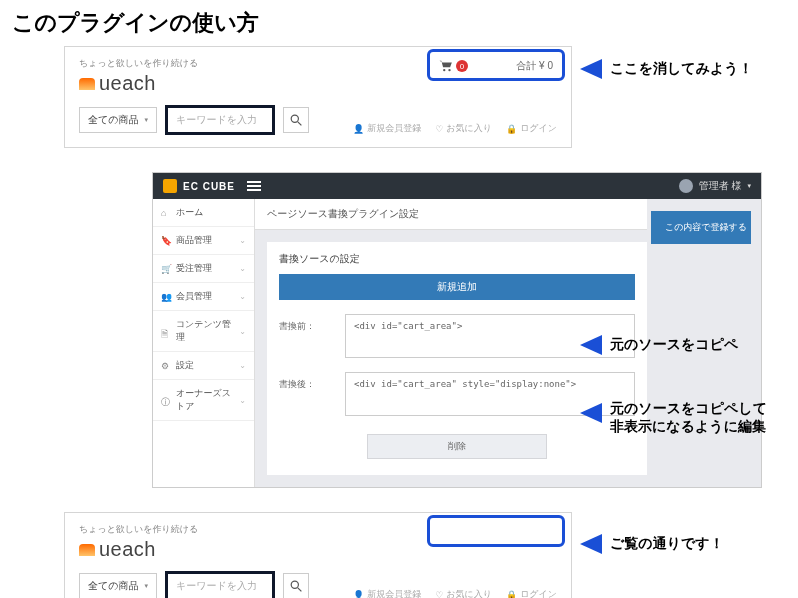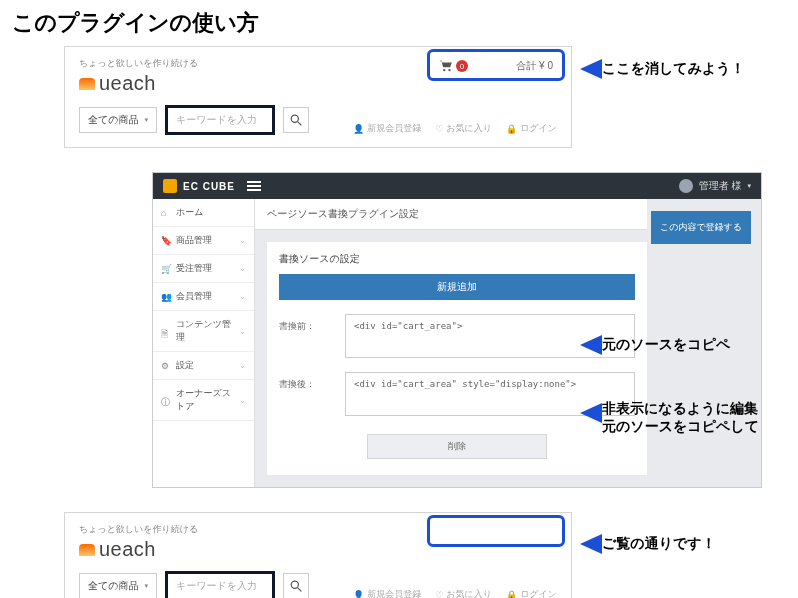--- a/index.html
+++ b/index.html
@@ -21,21 +21,21 @@
 .user-links span { display: flex; align-items: center; gap: 3px; }
 
 
 .cart-area { position: absolute; right: 10px; top: 6px; width: 130px; height: 26px; display: flex; align-items: center; justify-content: space-between; padding: 0 8px; font-size: 10px; color: #666; }
 .cart-area .cart-icon { display: flex; align-items: center; gap: 3px; }
 .cart-badge { background: #d33; color: #fff; border-radius: 7px; min-width: 12px; height: 12px; font-size: 8px; display: inline-flex; align-items: center; justify-content: center; padding: 0 3px; }
 
 
 .annot-box { position: absolute; border: 3px solid #1a4fd6; border-radius: 6px; pointer-events: none; }
 .arrow-l { width: 0; height: 0; border-top: 10px solid transparent; border-bottom: 10px solid transparent; border-right: 22px solid #1a4fd6; display: inline-block; }
-.annot-row { display: flex; align-items: center; position: absolute; }
+.annot-row { display: flex; align-items: center; gap: 8px; position: absolute; }
 .annot-text { font-size: 14px; font-weight: bold; color: #000; }
 
 
 .admin { margin: 24px 0 24px 140px; width: 610px; border: 1px solid #ccc; font-size: 10px; color: #555; }
 .admin-top { background: #2c333a; color: #fff; display: flex; align-items: center; justify-content: space-between; padding: 6px 10px; }
 .admin-top-left { display: flex; align-items: center; gap: 12px; }
 .eccube-logo { display: flex; align-items: center; gap: 6px; font-weight: bold; letter-spacing: 1px; }
 .eccube-cube { width: 14px; height: 14px; background: #f5a500; border-radius: 2px; }
 .ham, .ham::before, .ham::after { content: ""; display: block; width: 14px; height: 2px; background: #fff; }
 .ham { position: relative; }
@@ -55,21 +55,21 @@
 .admin-center { flex: 1; }
 .crumb { background: #fff; border-bottom: 1px solid #ddd; padding: 8px 12px; font-size: 10px; color: #555; width: 100%; }
 .panel { background: #fff; margin: 12px 0 0 12px; padding: 10px 12px 16px; }
 .panel-h { font-size: 10px; color: #444; padding-bottom: 8px; }
 .add-bar { background: #337ab7; color: #fff; text-align: center; padding: 6px 0; font-size: 10px; }
 .field { display: flex; align-items: flex-start; gap: 14px; margin-top: 14px; }
 .field-l { width: 52px; font-size: 9px; color: #666; padding-top: 6px; }
 .field-ta { flex: 1; border: 1px solid #ccc; background: #fff; min-height: 44px; font-size: 9px; color: #666; padding: 6px 8px; font-family: monospace; }
 .del-bar { margin: 18px auto 0; width: 180px; background: #eceef2; text-align: center; padding: 5px 0; font-size: 9px; color: #666; border: 1px solid #d5d6da; }
 .right-col { width: 110px; padding: 12px 10px 0 0; }
-.save-btn { background: #337ab7; color: #fff; font-size: 9px; text-align: center; padding: 10px 4px; }
+.save-btn { background: #337ab7; color: #fff; font-size: 9px; text-align: right; padding: 10px 4px; }
 
 .rel { position: relative; }
 svg { display: block; }
 </style>
 </head>
 <body>
 
 <div class="page">
   <div class="main-title">このプラグインの使い方</div>
 
@@ -225,22 +225,22 @@
       </div>
     </div>
 
     <div class="annot-row" style="left:568px;top:163px">
       <span class="arrow-l"></span>
       <span class="annot-text">元のソースをコピペ</span>
     </div>
     <div class="annot-row" style="left:568px;top:228px;align-items:flex-start">
       <span class="arrow-l" style="margin-top:3px"></span>
       <span class="annot-text">
+        <div>元のソースをコピペして</div>
         <div>非表示になるように編集</div>
-        <div>元のソースをコピペして</div>
       </span>
     </div>
   </div>
 
   <div class="rel">
     <div class="shop-header">
       <div class="shop-tagline">ちょっと欲しいを作り続ける</div>
       <div class="shop-logo">
         <span class="mark"></span>
         <span class="brand">ueach</span>

